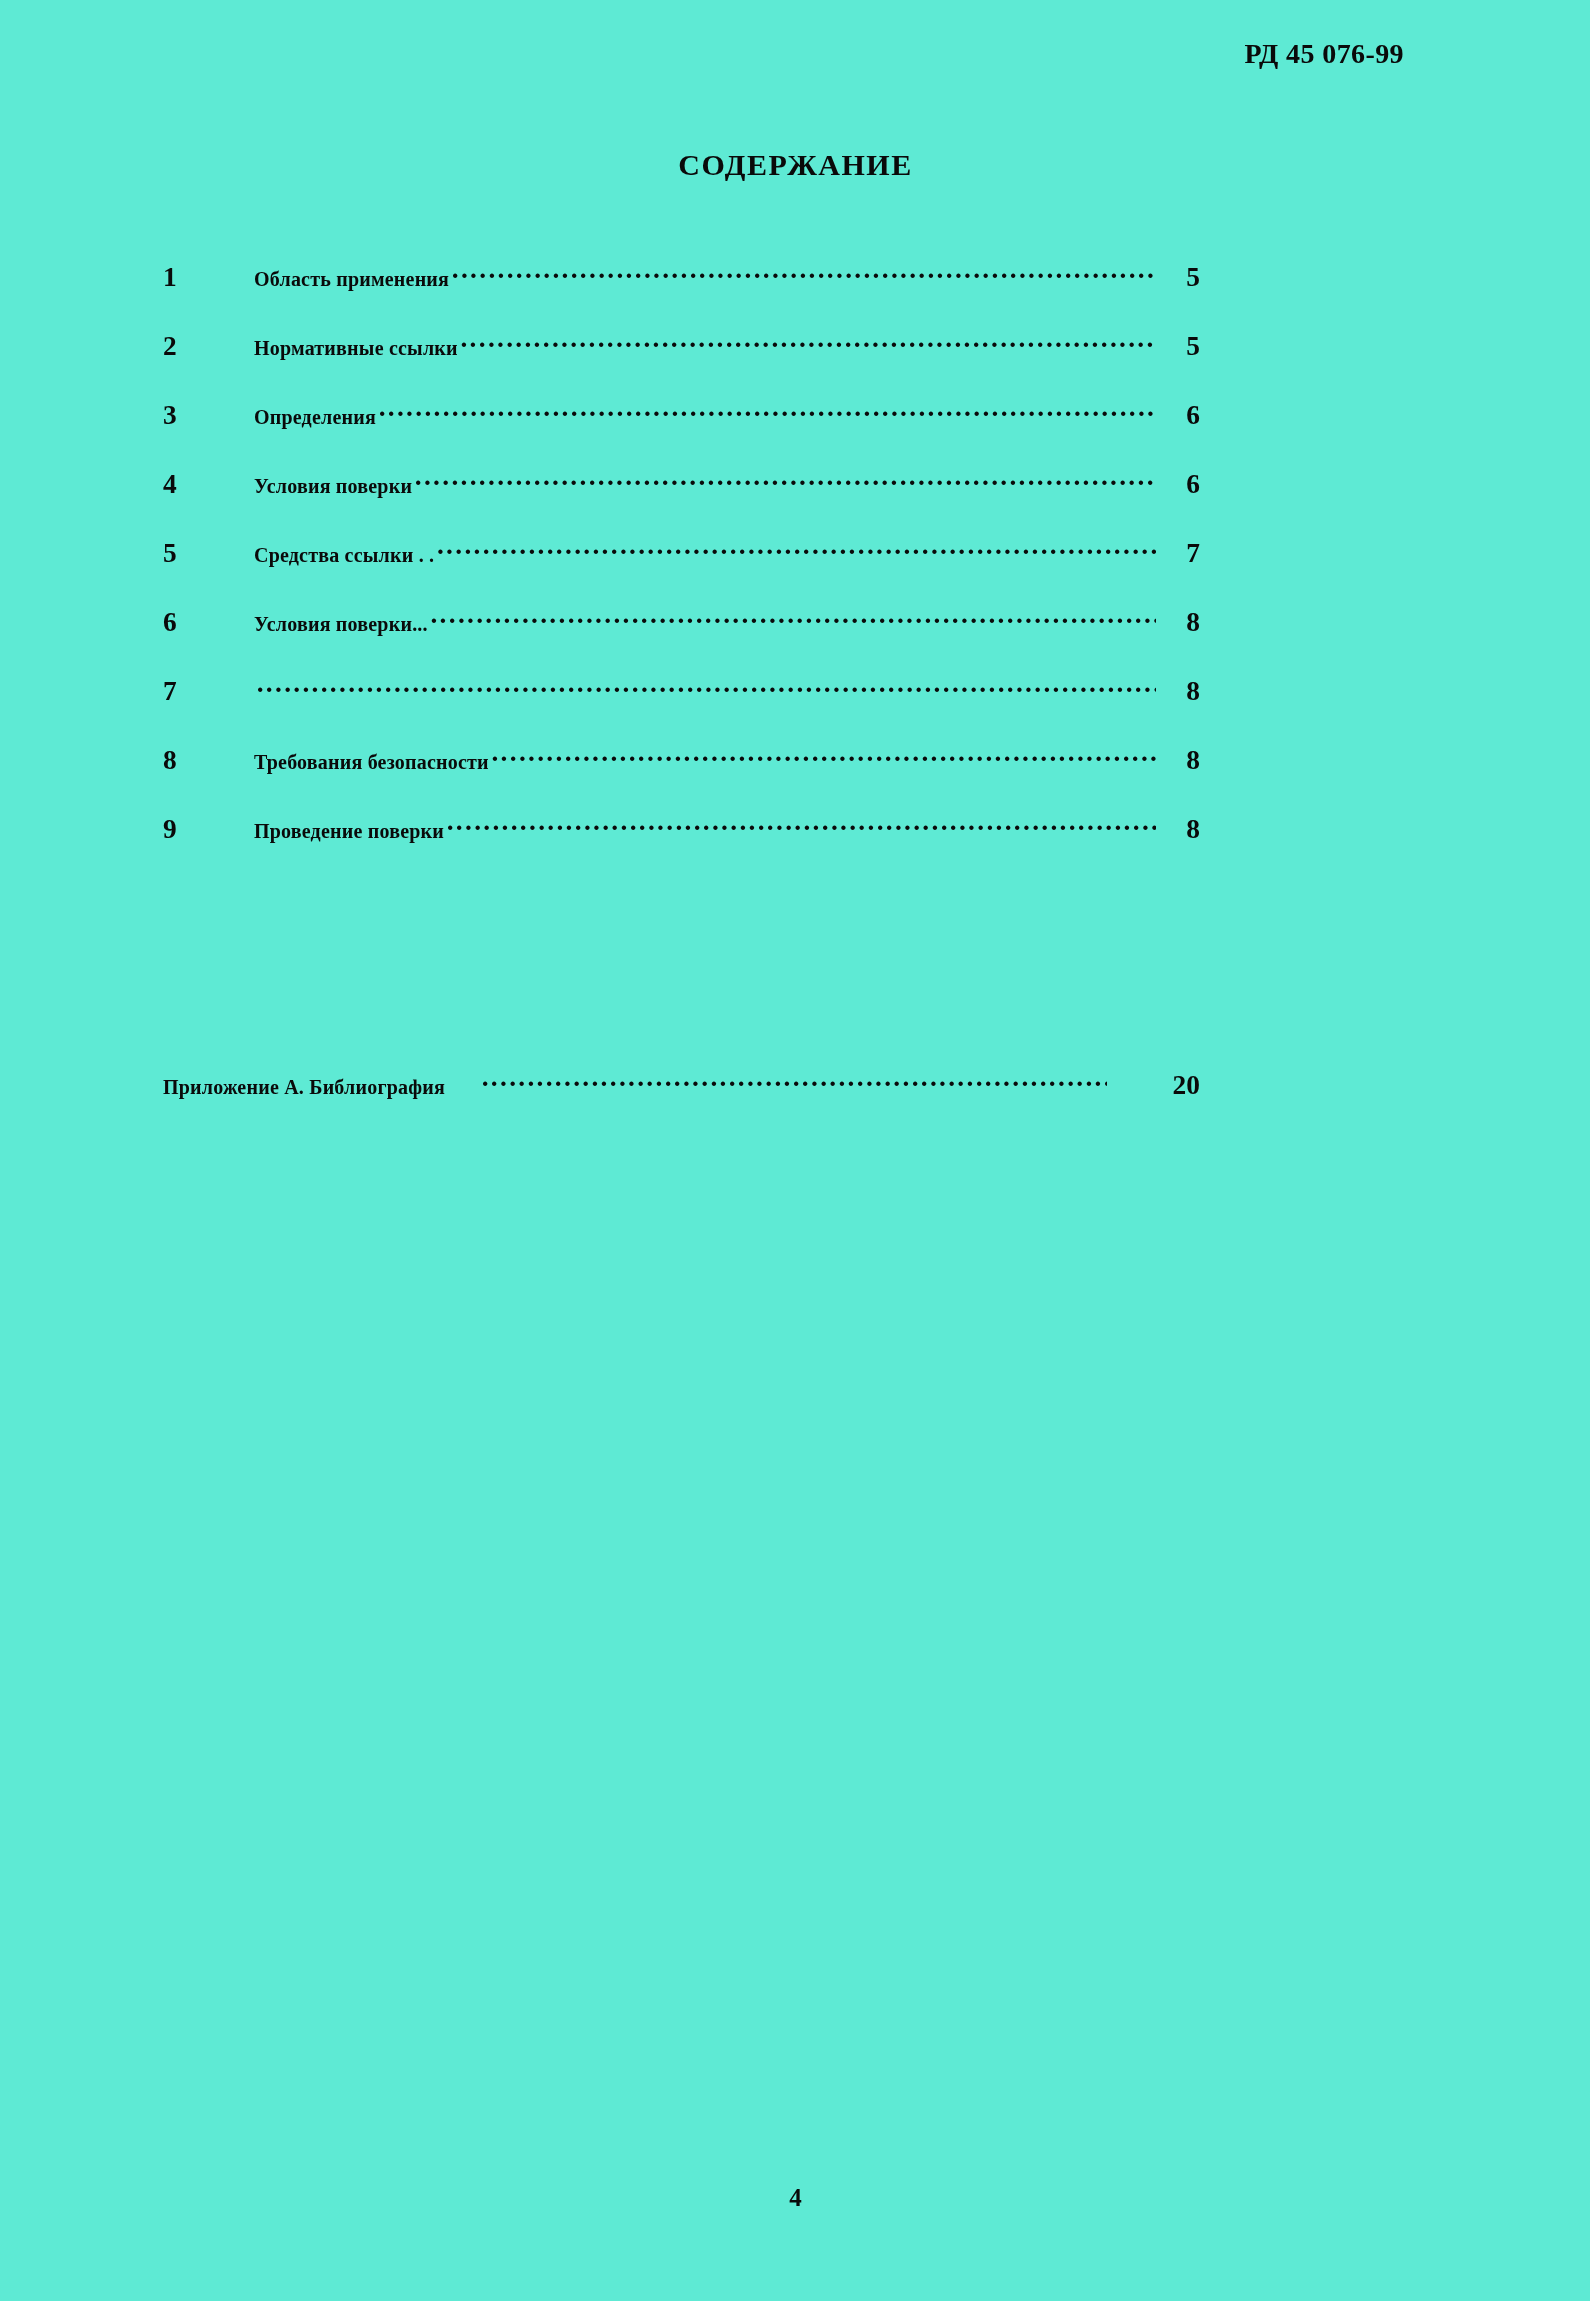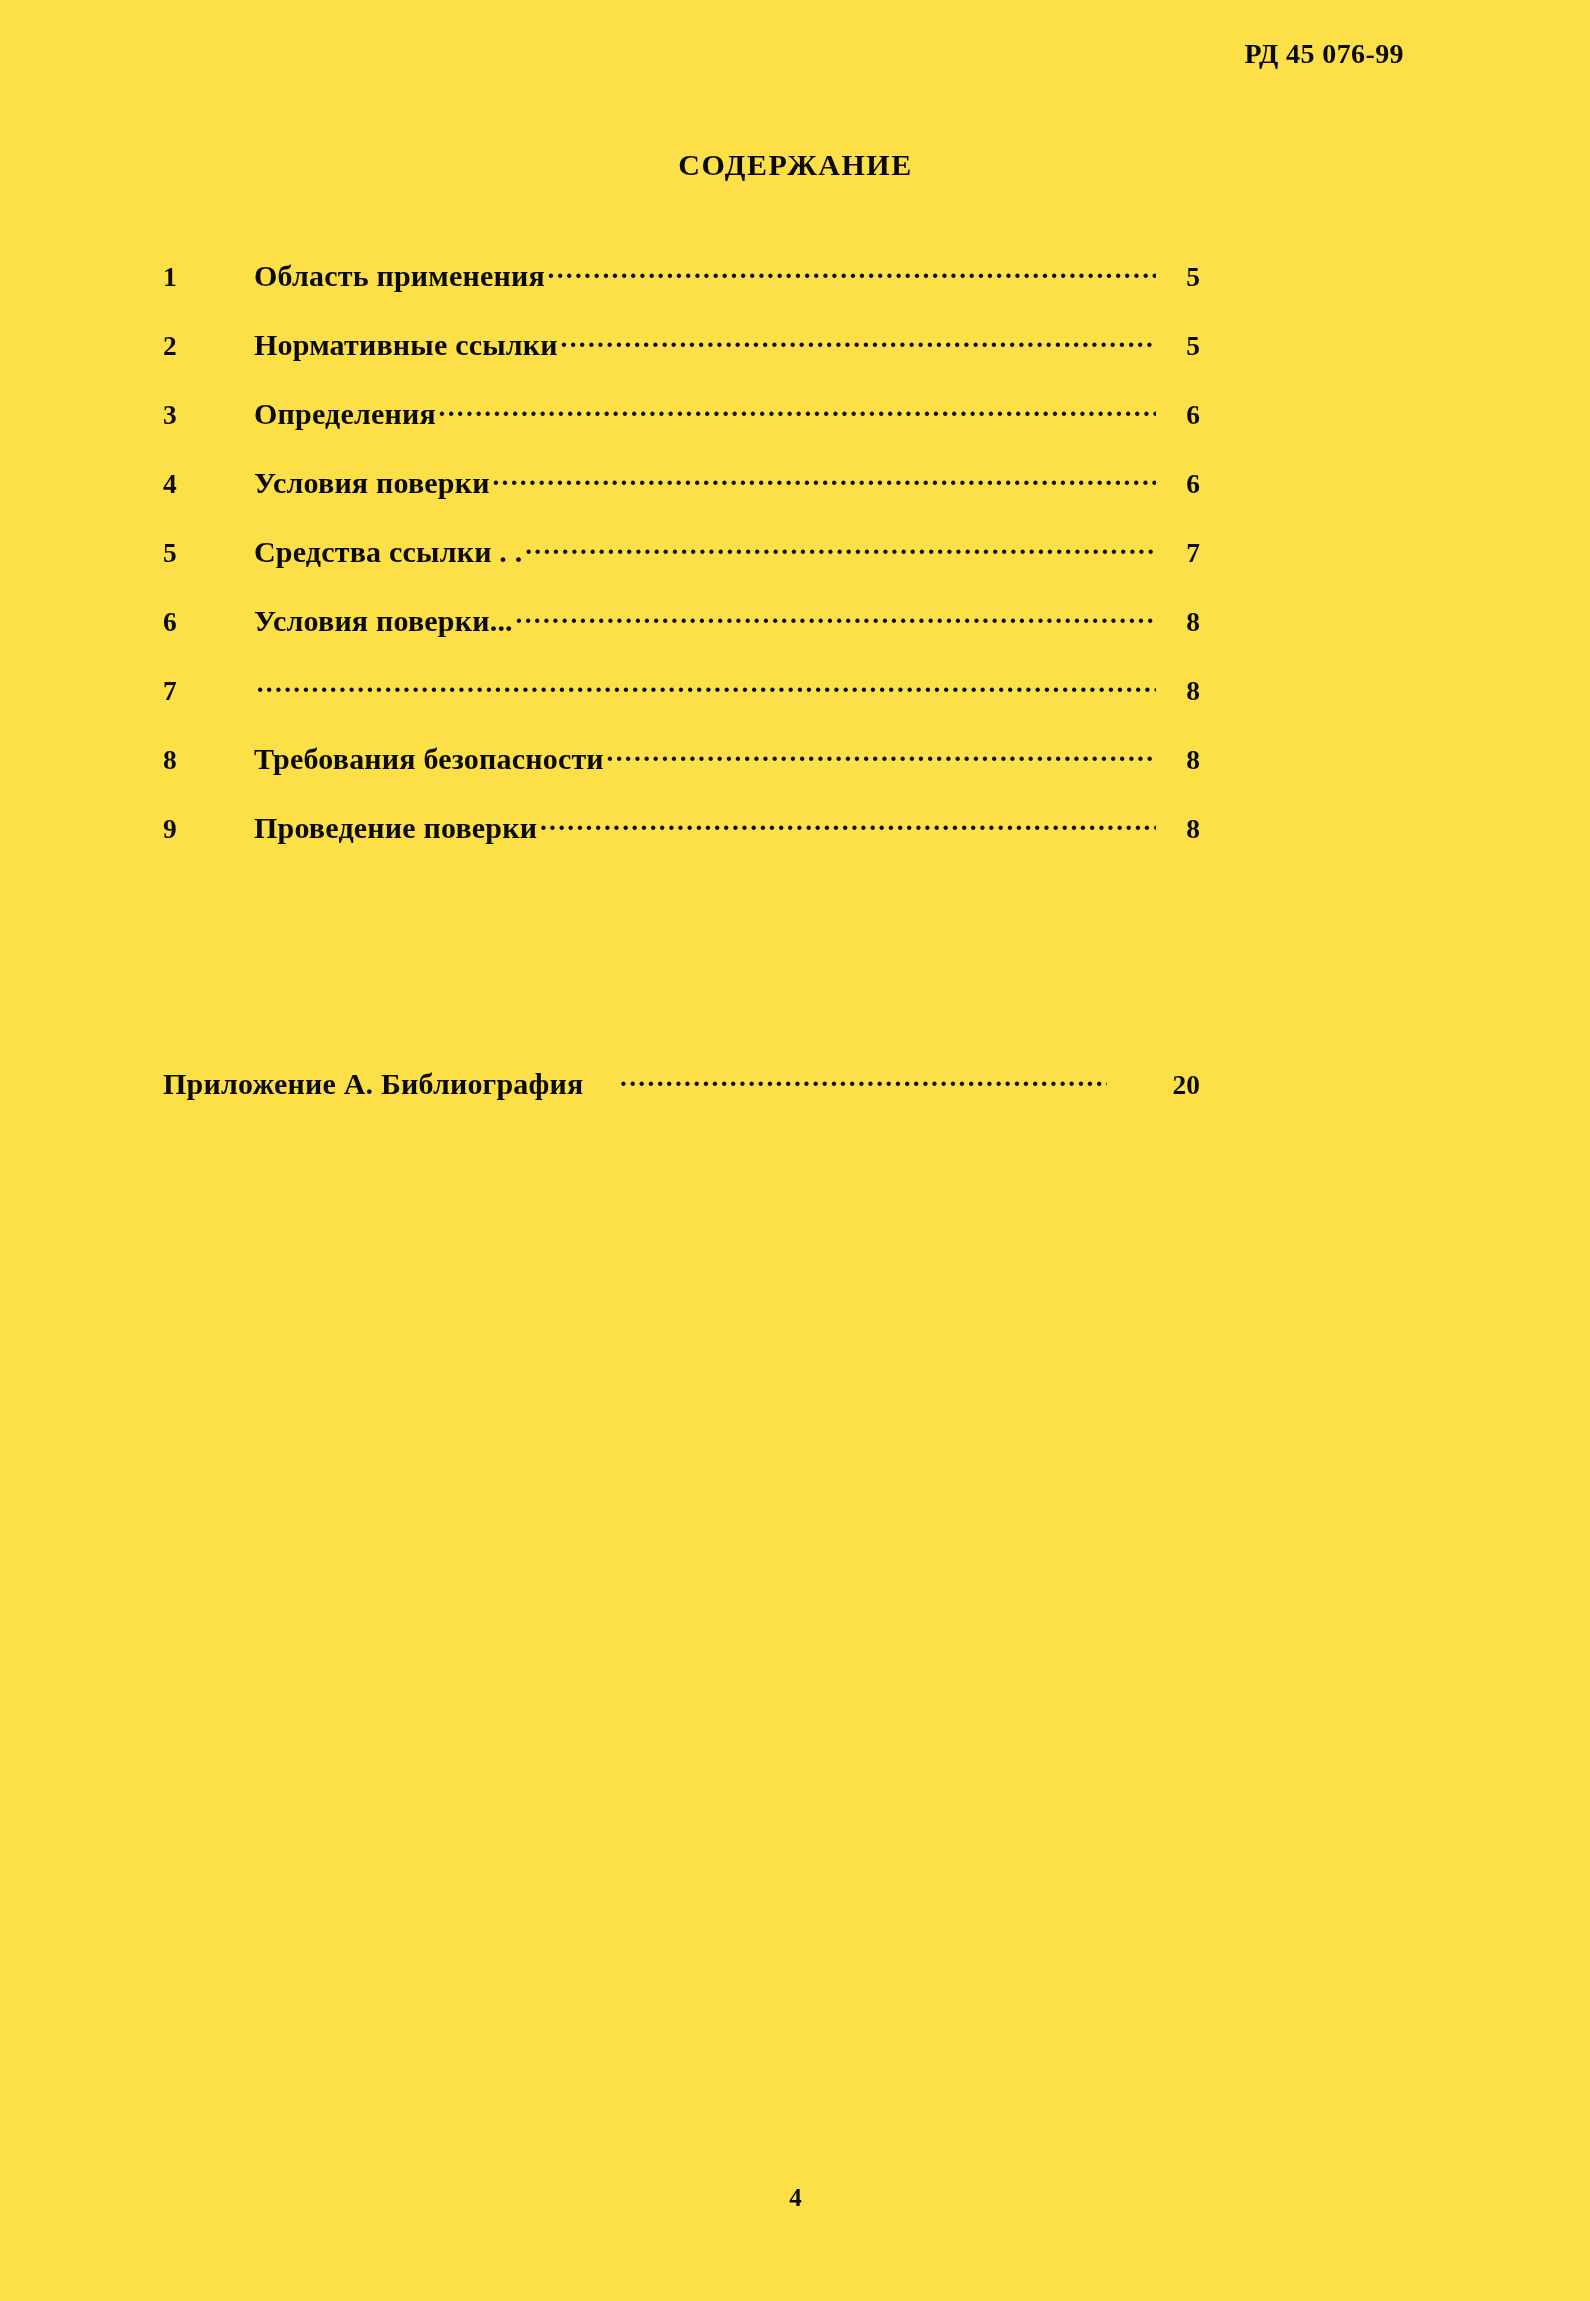--- a/index.html
+++ b/index.html
@@ -4,21 +4,21 @@
 <style>
   html, body {
     margin: 0;
     padding: 0;
     background: #ffffff;
   }
   .page {
     position: relative;
     width: 1591px;
     height: 2302px;
-    background: #fde047;
+    background: #5eead4;
     font-family: "Liberation Serif", "DejaVu Serif", serif;
     color: #0a0a0a;
     overflow: hidden;
   }
 
   
   .doc-header {
     position: absolute;
     top: 38px;
     right: 0;
@@ -65,21 +65,21 @@
   .toc-num {
     width: 91px;
     flex: 0 0 91px;
     text-align: left;
     font-size: 27.4px;
     font-weight: bold;
   }
 
   .toc-label {
     flex: 0 0 auto;
-    font-size: 30px;
+    font-size: 20px;
     font-weight: bold;
     letter-spacing: 0.2px;
   }
 
   .toc-leader {
     flex: 1 1 auto;
     position: relative;
     overflow: hidden;
     margin: 0 1.8px 0 2.7px;
     height: 1em;

